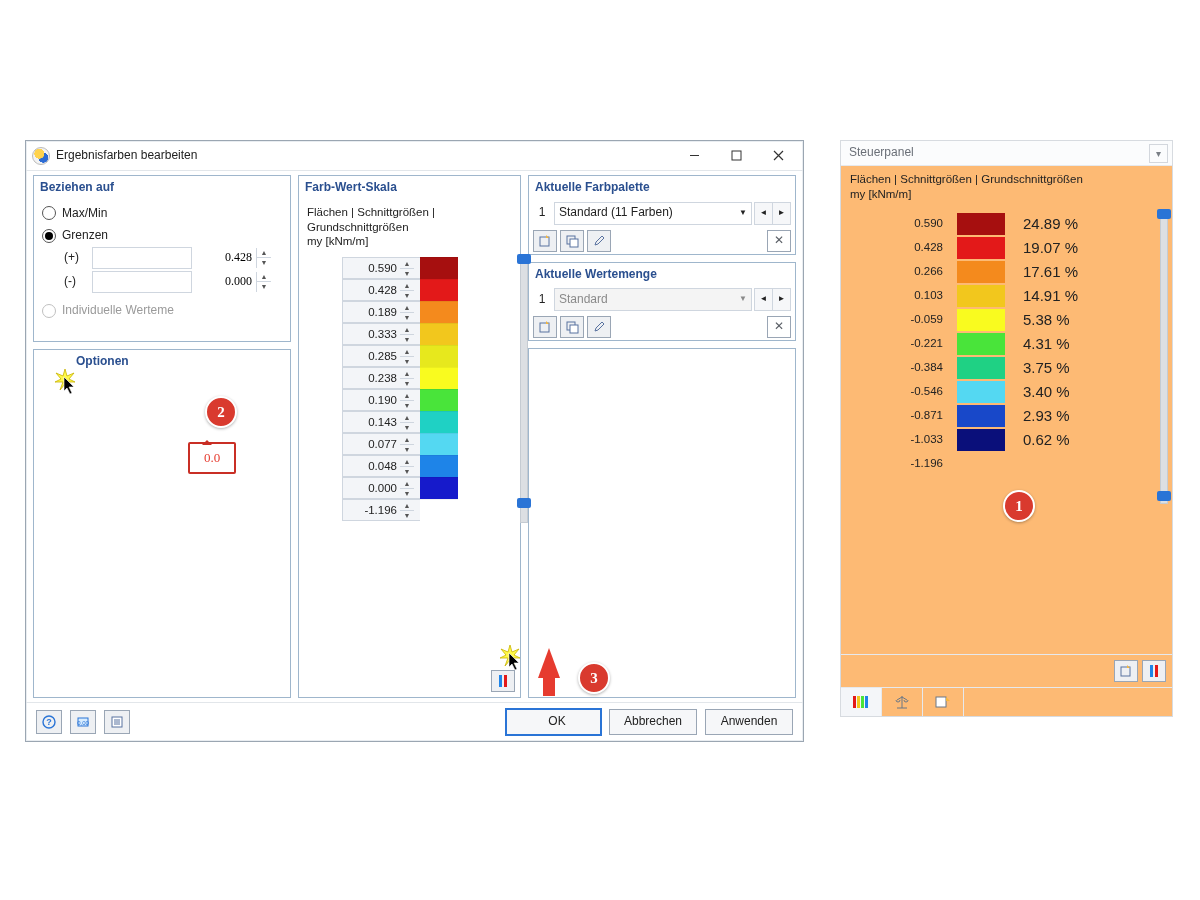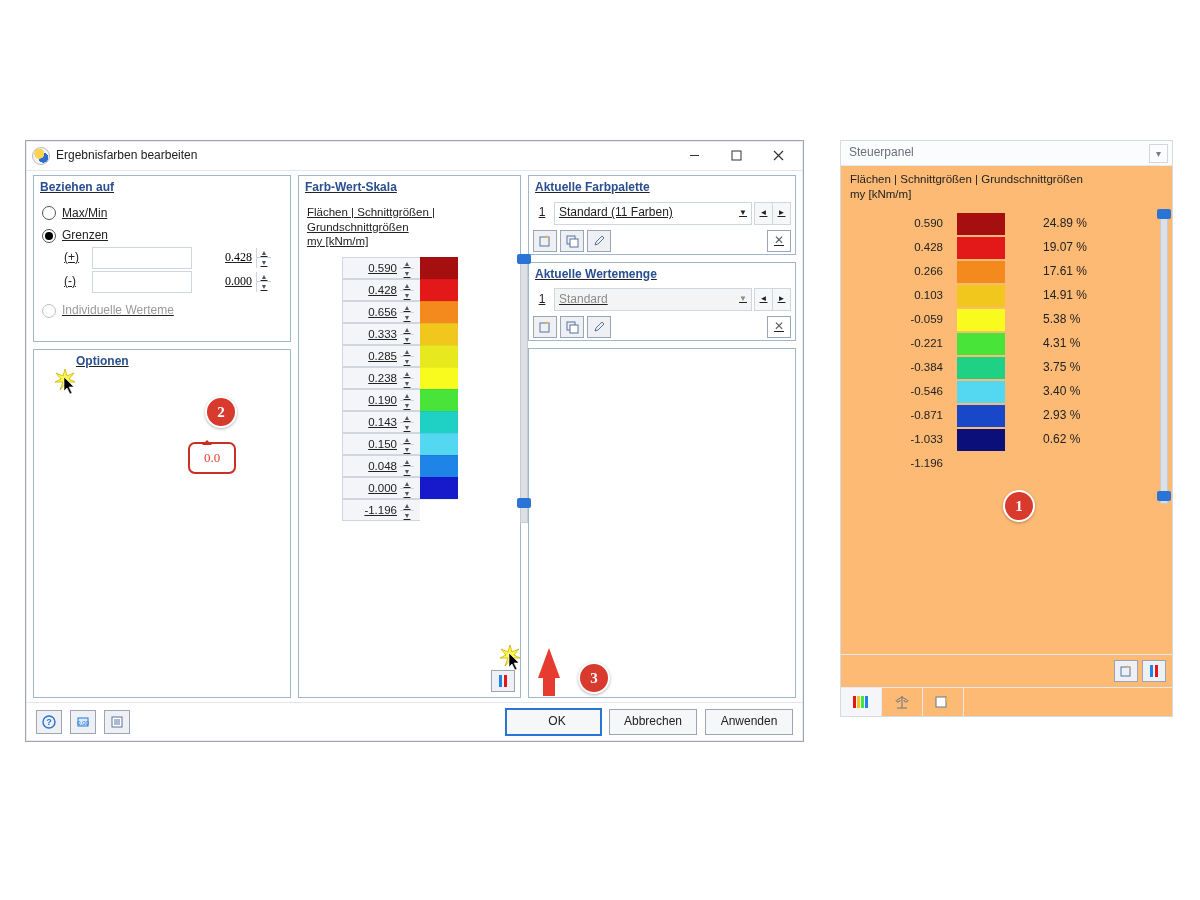--- a/index.html
+++ b/index.html
@@ -53,21 +53,20 @@
   .winbtn{
     width:42px;height:24px;
     display:flex;align-items:center;justify-content:center;
     cursor:pointer;
   }
   .winbtn svg{width:11px;height:11px;}
   .dialog-body{
     flex:1; padding:4px 7px 4px 7px;
     display:flex; gap:7px;
     overflow:hidden;
-    text-decoration:underline;
   }
   .col-left{width:258px;display:flex;flex-direction:column;gap:7px;}
   .col-mid{width:221px;}
   .col-right{flex:1;display:flex;flex-direction:column;gap:7px;}
   .groupbox{
     border:1px solid var(--border);
     background:#fff;
   }
   .groupbox>.legend{
     color:var(--grp-title);
@@ -167,42 +166,42 @@
     color:#6a6f77;border-bottom:1px solid #e6e9ed;
     background:#fbfcfd;
   }
   .steuer .sp-title .pin{width:17px;height:17px;border:1px solid #d3d7dd;display:flex;align-items:center;justify-content:center;color:#7a7f86;margin-left:auto;font-size:10px;}
   .steuer .sp-head{padding:6px 9px 4px 9px;font-size:11.5px;}
   .sp-body{flex:1;position:relative;padding:0 12px 4px 12px;}
   .sp-grid{margin-top:6px;position:relative;}
   .sp-row{display:flex;align-items:center;height:24px;}
   .sp-row .v{width:90px;text-align:right;padding-right:14px;font-size:11.5px;}
   .sp-row .c{width:48px;height:22px;}
-  .sp-row .p{flex:1;padding-left:18px;font-size:12px;margin-left:20px;}
+  .sp-row .p{flex:1;padding-left:18px;font-size:15px;}
   .sp-slider{
     position:absolute; right:4px; top:6px;
     width:6px; height:290px;
     background:#dcdfe3;border:1px solid #c5cbd2;
   }
   .sp-slider .hmark{position:absolute;left:-4px;width:14px;height:10px;background:#2a74d6;border-radius:2px;}
   .sp-bottom{border-top:1px solid #e6e9ed;height:32px;display:flex;align-items:center;padding:0 6px;gap:4px;}
   .sp-tabs{height:28px;display:flex;border-top:1px solid #e6e9ed;}
   .sp-tab{width:40px;display:flex;align-items:center;justify-content:center;border-right:1px solid #e6e9ed;}
   .sp-tab.active{background:#f4f6f9;}
   .sp-bottom .spacer{flex:1;}
 
   
   .badge{
     position:absolute;width:28px;height:28px;border-radius:50%;
     background:#d93a2e;border:2px solid #fff;color:#fff;
     display:flex;align-items:center;justify-content:center;
     font:600 15px "Segoe UI";box-shadow:0 1px 3px rgba(0,0,0,.3);
   }
   .callout{
-    position:absolute;border:2px solid var(--callout-border);border-radius:7px;
+    position:absolute;border:2px solid var(--callout-border);border-radius:2px;
     background:#fff;color:var(--callout);padding:6px 14px;font:13px "Segoe UI";
   }
   .callout::before{
     content:"";position:absolute;left:12px;top:-9px;width:0;height:0;
     border:5px solid transparent;border-bottom-color:var(--callout-border);
   }
   .arrow-up{
     position:absolute;width:0;height:0;
     border-left:11px solid transparent;border-right:11px solid transparent;
     border-bottom:30px solid var(--callout);
@@ -320,21 +319,21 @@
                 <span>0.428</span>
                 <span class="spinbtns">
                   <span>▲</span>
                   <span>▼</span>
                 </span>
               </div>
               <div class="chip" style="background:#e31919;"></div>
             </div>
           <div class="cv-row">
               <div class="val">
-                <span>0.656</span>
+                <span>0.189</span>
                 <span class="spinbtns">
                   <span>▲</span>
                   <span>▼</span>
                 </span>
               </div>
               <div class="chip" style="background:#f48a1d;"></div>
             </div>
           <div class="cv-row">
               <div class="val">
                 <span>0.333</span>
@@ -380,21 +379,21 @@
                 <span>0.143</span>
                 <span class="spinbtns">
                   <span>▲</span>
                   <span>▼</span>
                 </span>
               </div>
               <div class="chip" style="background:#1fd1c4;"></div>
             </div>
           <div class="cv-row">
               <div class="val">
-                <span>0.150</span>
+                <span>0.077</span>
                 <span class="spinbtns">
                   <span>▲</span>
                   <span>▼</span>
                 </span>
               </div>
               <div class="chip" style="background:#54d8f2;"></div>
             </div>
           <div class="cv-row">
               <div class="val">
                 <span>0.048</span>

